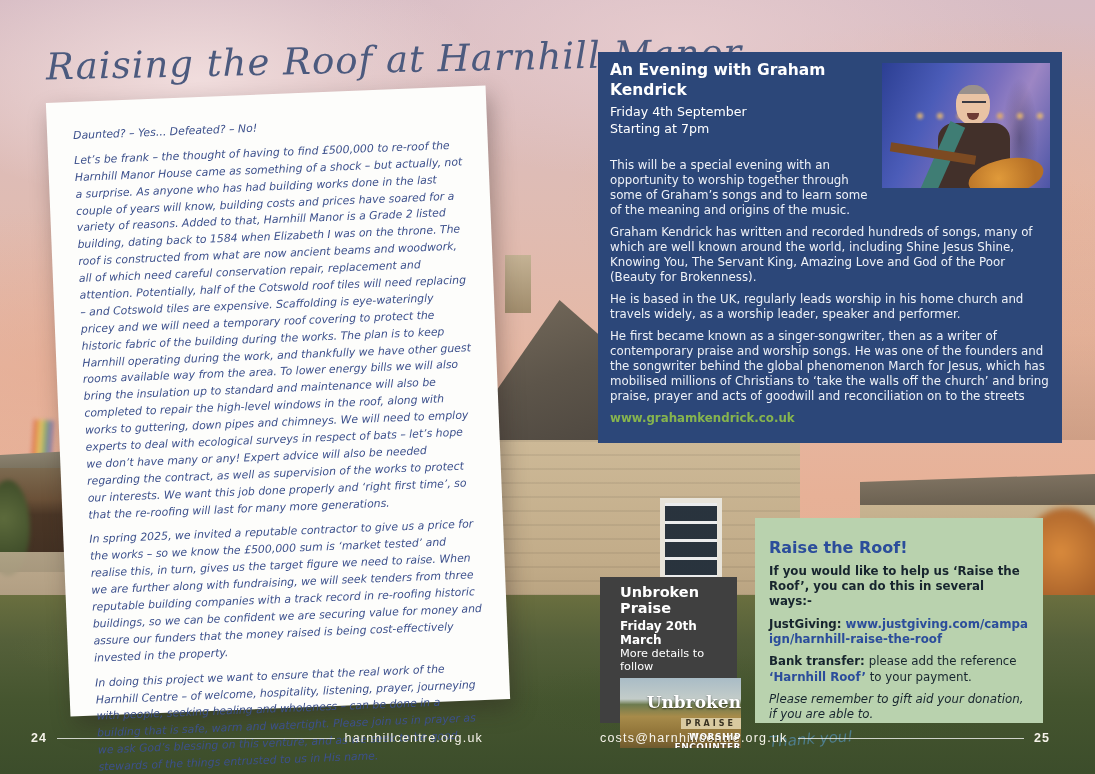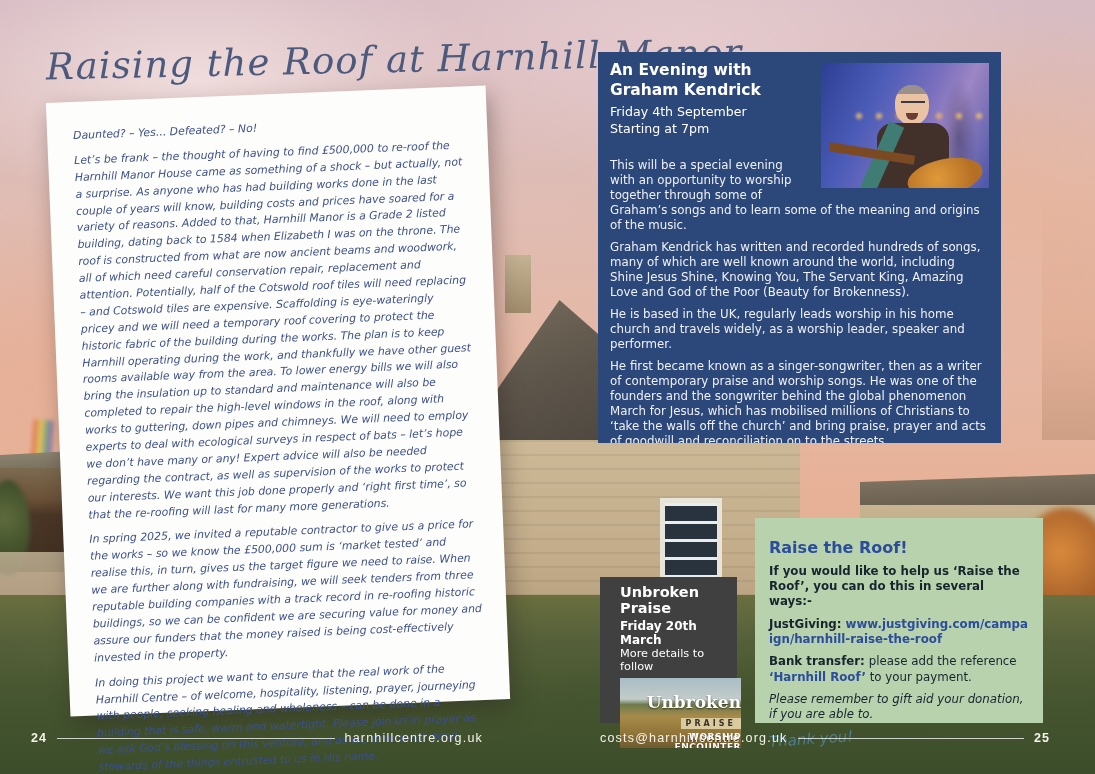--- a/index.html
+++ b/index.html
@@ -61,21 +61,21 @@
   
   .letter{position:absolute;left:58px;top:94px;width:440px;height:614px;background:#fdfdfb;
     transform:rotate(-2.3deg);box-shadow:4px 10px 22px rgba(40,30,30,.35);
     padding:26px 24px 18px 26px;box-sizing:border-box;}
   .hand{font-family:"DejaVu Sans",sans-serif;font-style:italic;color:#3c508c;
     font-size:10.9px;line-height:1.55;}
   .letter p{margin:0 0 8px 0;}
   .letter .closing{font-size:15px;line-height:1.45;margin-bottom:2px;}
 
   
-  .kendrick{position:absolute;left:598px;top:52px;width:403px;height:391px;
+  .kendrick{position:absolute;left:598px;top:52px;width:464px;height:391px;
     background:#2c4779;color:#eef1f7;padding:9px 12px;box-sizing:border-box;
     font-family:"DejaVu Sans",sans-serif;font-size:11.8px;line-height:1.27;overflow:hidden;}
   .kendrick .photo{float:right;width:168px;height:125px;margin:2px 0 8px 10px;position:relative;
     background:
       radial-gradient(18px 60px at 82% 60%, rgba(20,20,40,.35), rgba(0,0,0,0)),
       linear-gradient(115deg,#2c3f93 0%,#4b5cb8 30%,#7a6fbe 55%,#9d86c4 70%,#4c55a6 100%);
     overflow:hidden;}
   .kendrick .photo .lights{position:absolute;left:30px;top:44px;width:140px;height:18px;
     background:
       radial-gradient(7px 7px at 8px 9px,#f3c168,rgba(243,193,104,0) 70%),

